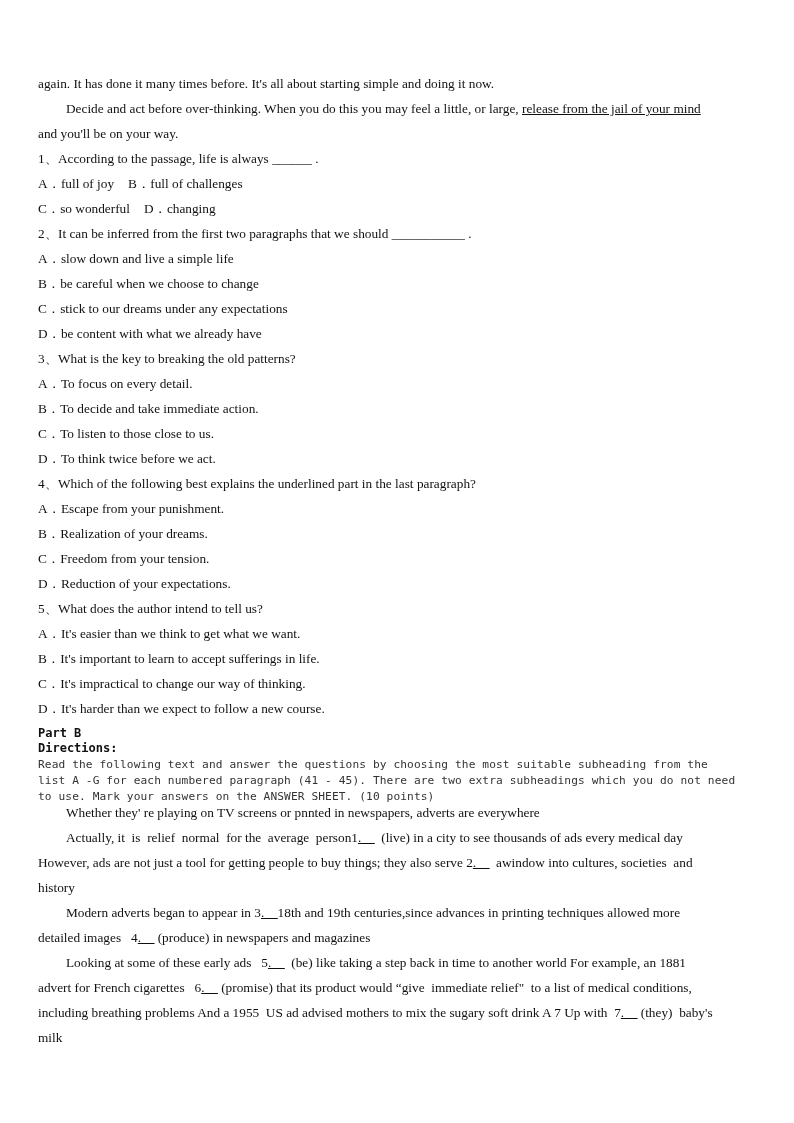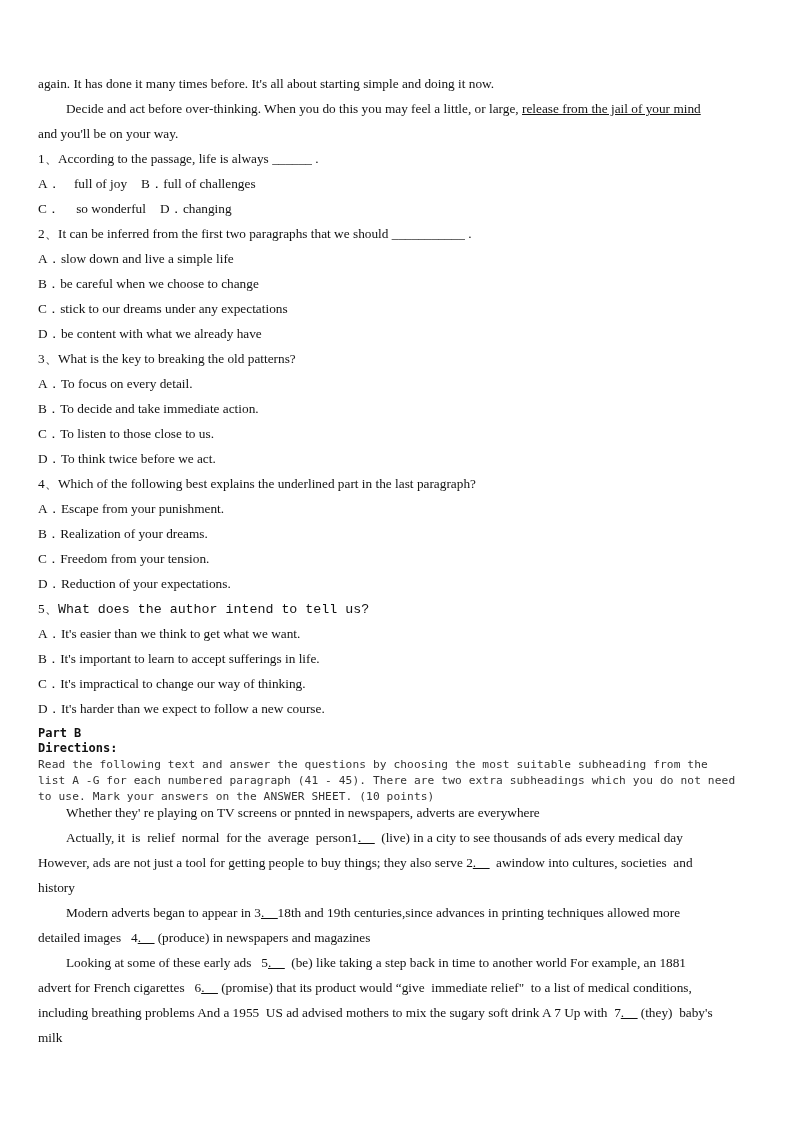--- a/index.html
+++ b/index.html
@@ -20,24 +20,24 @@
   <div class="line" style="top:76px">again. It has done it many times before. It's all about starting simple and doing it now.</div>
   <div class="line indent" style="top:101px">
     <span style="white-space: pre;">Decide and act before over-thinking. When you do this you may feel a little, or large, </span><span class="u" style="white-space: pre;">release from the jail of your mind</span>
   </div>
   <div class="line" style="top:126px">and you'll be on your way.</div>
 
   <div class="line" style="top:151px">
     <span style="white-space: pre;">1、</span><span style="white-space: pre;">According to the passage, life is always</span> <span style="white-space: pre;">______</span> <span style="white-space: pre;">.</span>
   </div>
   <div class="line" style="top:176px">
-    <span style="white-space: pre;">A．</span><span style="white-space: pre; margin-left: 13px;">full of joy</span><span class="opt-gap" style="white-space: pre;"></span><span style="white-space: pre;">B．</span><span style="white-space: pre;">full of challenges</span>
+    <span style="white-space: pre;">A．</span><span style="white-space: pre;">full of joy</span><span class="opt-gap" style="white-space: pre;"></span><span style="white-space: pre;">B．</span><span style="white-space: pre;">full of challenges</span>
   </div>
   <div class="line" style="top:201px">
-    <span style="white-space: pre;">C．</span><span style="white-space: pre; margin-left: 16px;">so wonderful</span><span class="opt-gap" style="white-space: pre;"></span><span style="white-space: pre;">D．</span><span style="white-space: pre;">changing</span>
+    <span style="white-space: pre;">C．</span><span style="white-space: pre;">so wonderful</span><span class="opt-gap" style="white-space: pre;"></span><span style="white-space: pre;">D．</span><span style="white-space: pre;">changing</span>
   </div>
 
   <div class="line" style="top:226px">
     <span style="white-space: pre;">2、</span><span style="white-space: pre;">It can be inferred from the first two paragraphs that we should</span> <span style="white-space: pre;">___________</span> <span style="white-space: pre;">.</span>
   </div>
   <div class="line" style="top:251px"><span style="white-space: pre;">A．</span><span style="white-space: pre;">slow down and live a simple life</span></div>
   <div class="line" style="top:276px"><span style="white-space: pre;">B．</span><span style="white-space: pre;">be careful when we choose to change</span></div>
   <div class="line" style="top:301px"><span style="white-space: pre;">C．</span><span style="white-space: pre;">stick to our dreams under any expectations</span></div>
   <div class="line" style="top:326px"><span style="white-space: pre;">D．</span><span style="white-space: pre; text-align: right;">be content with what we already have</span></div>
 
@@ -46,21 +46,21 @@
   <div class="line" style="top:401px"><span style="white-space: pre;">B．</span><span style="white-space: pre;">To decide and take immediate action.</span></div>
   <div class="line" style="top:426px"><span style="white-space: pre;">C．</span><span style="white-space: pre;">To listen to those close to us.</span></div>
   <div class="line" style="top:451px"><span style="white-space: pre;">D．</span><span style="white-space: pre;">To think twice before we act.</span></div>
 
   <div class="line" style="top:476px"><span style="white-space: pre;">4、</span><span style="white-space: pre;">Which of the following best explains the underlined part in the last paragraph?</span></div>
   <div class="line" style="top:501px"><span style="white-space: pre;">A．</span><span style="white-space: pre;">Escape from your punishment.</span></div>
   <div class="line" style="top:526px"><span style="white-space: pre;">B．</span><span style="white-space: pre;">Realization of your dreams.</span></div>
   <div class="line" style="top:551px"><span style="white-space: pre;">C．</span><span style="white-space: pre;">Freedom from your tension.</span></div>
   <div class="line" style="top:576px"><span style="white-space: pre;">D．</span><span style="white-space: pre;">Reduction of your expectations.</span></div>
 
-  <div class="line" style="top:601px"><span style="white-space: pre;">5、</span><span style="white-space: pre; font-family: Liberation Mono, monospace;">What does the author intend to tell us?</span></div>
+  <div class="line" style="top:601px"><span style="white-space: pre;">5、</span><span style="white-space: pre;">What does the author intend to tell us?</span></div>
   <div class="line" style="top:626px"><span style="white-space: pre;">A．</span><span style="white-space: pre;">It's easier than we think to get what we want.</span></div>
   <div class="line" style="top:651px"><span style="white-space: pre;">B．</span><span style="white-space: pre; margin-top: 44px;">It's important to learn to accept sufferings in life.</span></div>
   <div class="line" style="top:676px"><span style="white-space: pre;">C．</span><span style="white-space: pre;">It's impractical to change our way of thinking.</span></div>
   <div class="line" style="top:701px"><span style="white-space: pre;">D．</span><span style="white-space: pre;">It's harder than we expect to follow a new course.</span></div>
 
   <div class="line mono-bold" style="top:726px; line-height:14px">Part B</div>
   <div class="line mono-bold" style="top:741px; line-height:14px">Directions:</div>
   <div class="line mono" style="top:758px; line-height:14px">Read the following text and answer the questions by choosing the most suitable subheading from the</div>
   <div class="line mono" style="top:774px; line-height:14px">list A -G for each numbered paragraph (41 - 45). There are two extra subheadings which you do not need</div>
   <div class="line mono" style="top:790px; line-height:14px">to use. Mark your answers on the ANSWER SHEET. (10 points)</div>

